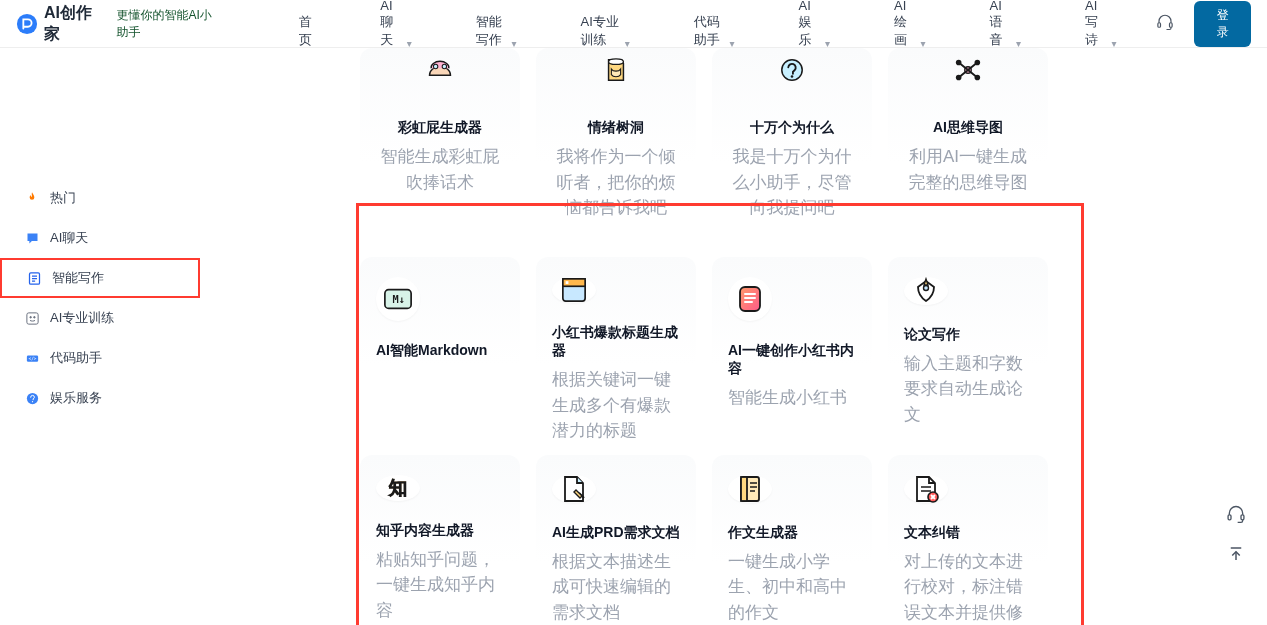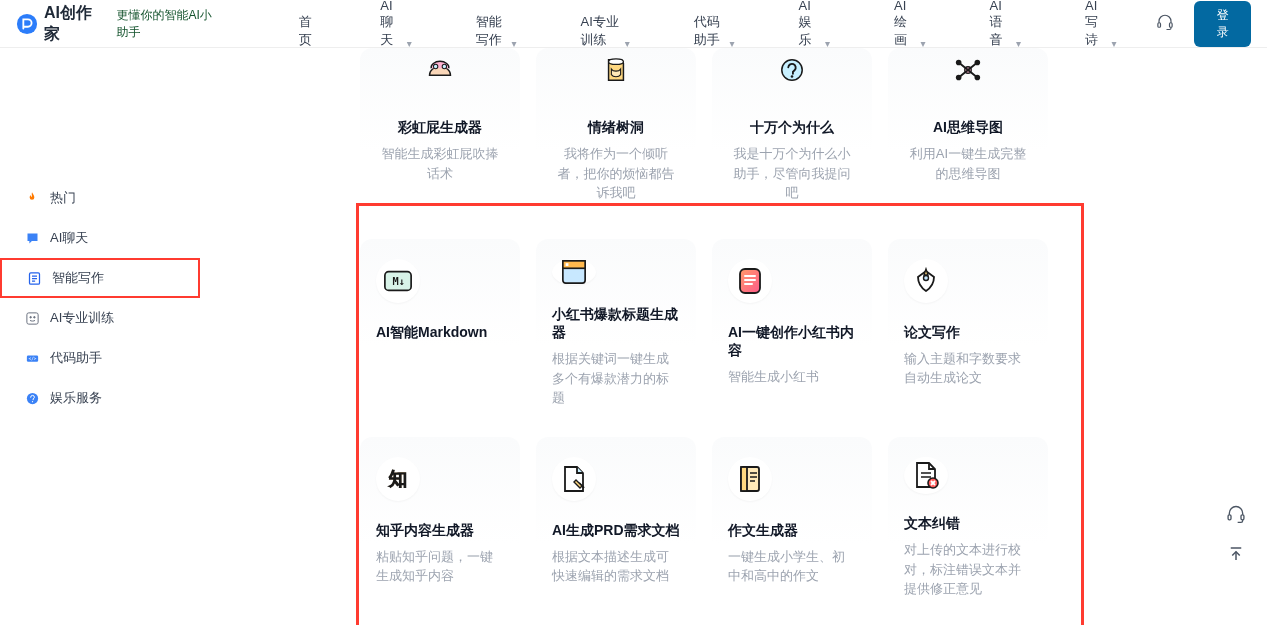--- a/index.html
+++ b/index.html
@@ -22,21 +22,21 @@
 .side-item { display: flex; align-items: center; gap: 10px; height: 40px; padding: 0 24px; font-size: 13px; color: #374151; cursor: pointer; }
 .side-item.selected { border: 2px solid #ff3b30; }
 .side-icon { width: 16px; height: 16px; display: flex; align-items: center; justify-content: center; }
 
 .content { flex: 1; padding-top: 0; overflow: hidden; position: relative; }
 .row { display: flex; gap: 16px; margin-bottom: 18px; padding-left: 160px; }
 .card { width: 160px; background: linear-gradient(180deg, #fafbfc 0%, #fff 60%); border-radius: 12px; padding: 14px 16px 18px 16px; display: flex; flex-direction: column; align-items: flex-start; gap: 8px; cursor: pointer; }
 .card.full { height: 180px; padding-top: 20px; }
 .card-icon { width: 44px; height: 44px; border-radius: 50%; background: #fff; display: flex; align-items: center; justify-content: center; box-shadow: 0 1px 2px rgba(0,0,0,0.04); }
 .card-title { font-size: 14px; font-weight: 700; color: #111827; line-height: 1.3; margin-top: 12px; }
-.card-desc { font-size: 13px; color: #9ca3af; line-height: 1.5; text-align: left; }
+.card-desc { font-size: 17px; color: #9ca3af; line-height: 1.5; text-align: left; }
 
 .row.top .card { align-items: center; width: 160px; height: auto; padding-top: 0; }
 .row.top .card-title { text-align: center; }
 .row.top .card-desc { text-align: center; }
 .row.top .card-icon { margin-bottom: 6px; }
 
 .highlight-box { position: absolute; border: 3px solid #ff3b30; pointer-events: none; }
 
 .float-icons { position: fixed; right: 20px; bottom: 60px; display: flex; flex-direction: column; gap: 18px; }
 .float-icons div { width: 22px; height: 22px; color: #4b5563; cursor: pointer; display: flex; align-items: center; justify-content: center; }

